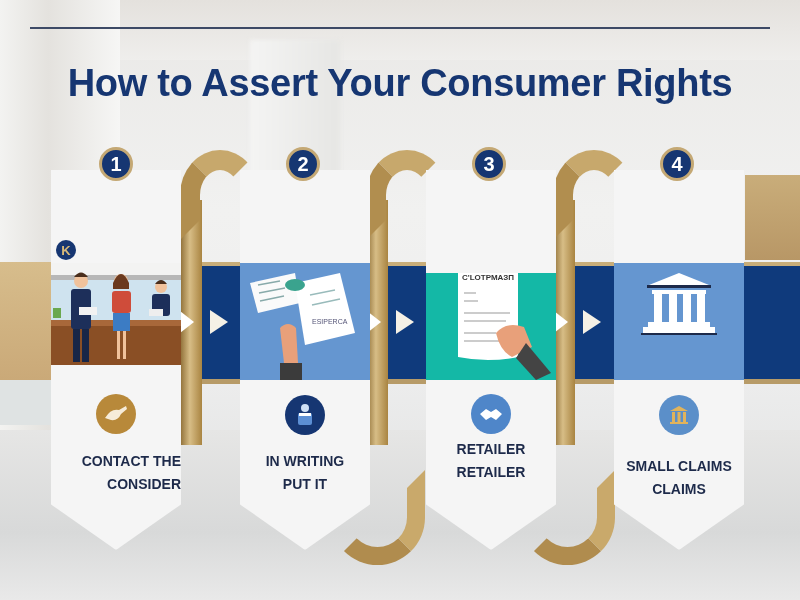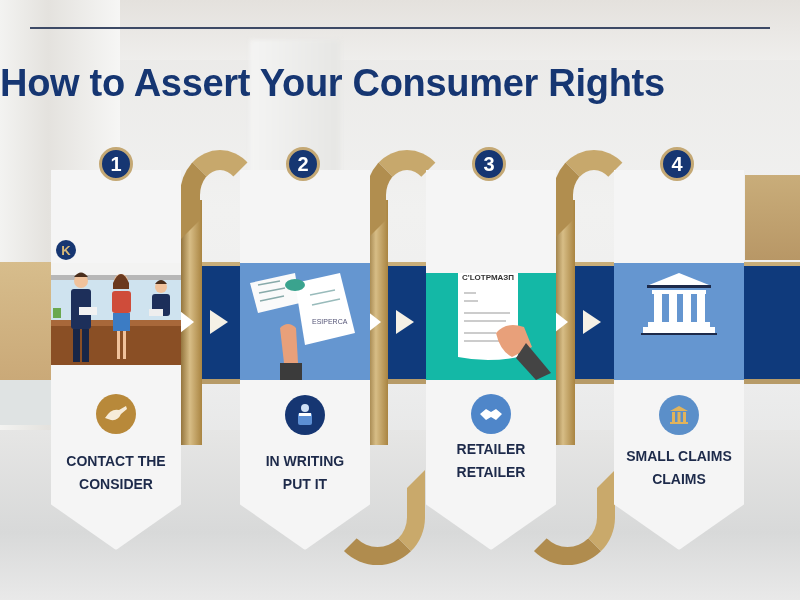--- a/index.html
+++ b/index.html
@@ -19,21 +19,21 @@
     background: linear-gradient(180deg, #e4e1dd, #efeeec); }
   .bg .floor { position: absolute; left: 0; top: 430px; width: 800px; height: 170px;
     background: linear-gradient(180deg, #e6e6e5 0%, #d8d9d9 60%, #e9e9e9 100%); }
   .bg .desk-l { position: absolute; left: 0; top: 262px; width: 52px; height: 118px;
     background: linear-gradient(180deg, #d7bd8c, #caa978); }
   .bg .desk-l2 { position: absolute; left: 0; top: 380px; width: 52px; height: 45px; background: #dfe3e3; }
   .bg .desk-r { position: absolute; left: 745px; top: 175px; width: 55px; height: 85px;
     background: linear-gradient(180deg, #c9ad7a, #b89766); }
 
   .top-rule { position: absolute; left: 30px; top: 27px; width: 740px; height: 2px; background: #3d4a66; }
-  .title { position: absolute; left: 0; top: 62px; width: 800px; text-align: left;
+  .title { position: absolute; left: 0; top: 62px; width: 800px; text-align: center;
     color: #163672; font-weight: bold; font-size: 38px; letter-spacing: -0.3px; }
   .band-seg { position: absolute; top: 0; height: 122px; background: #0f3a7c;
     border-top: 4px solid #c8ad79; border-bottom: 5px solid #b79b68; }
 
   
   .ribbon { position: absolute; width: 22px; background: linear-gradient(90deg, #8d6d35, #d7bd86 45%, #a98441); }
   .arch { position: absolute; border: 20px solid transparent; border-top-color: #c7a86c; border-left-color: #b18e4f;
     border-radius: 50% 50% 0 0; }
   .curl { position: absolute; border: 18px solid transparent; border-bottom-color: #b08c4e; border-right-color: #c9a96b; border-radius: 0 0 50% 50%; }
 
@@ -131,21 +131,21 @@
       <rect x="101" y="31" width="18" height="22" rx="3" fill="#1d2f5a"></rect>
       <rect x="98" y="46" width="14" height="7" fill="#eeeeee"></rect>
       <rect x="2" y="45" width="8" height="10" fill="#6aa84f"></rect>
     </svg>
   </div>
   <div class="cicon" style="top:224px;background:#b8893a;">
     <svg width="26" height="20" viewBox="0 0 26 20">
         <path d="M2 14 q6 -10 14 -8 l7 -4 l1 3 l-6 5 q-3 7 -10 6 z" fill="#f6ecd9"></path>
       </svg>
   </div>
-  <div class="label" style="top:280px;">
+  <div class="label" style="top:280px;text-align:right;">
     <div>CONTACT THE</div>
     <div>CONSIDER</div>
   </div>
 </div>
 
 <div class="badge" style="left:286px;top:147px;">
     <span>2</span>
   </div>
 <div class="card" style="left:240px;">
   <div class="img" style="background:#6596d0;">
@@ -226,17 +226,17 @@
   </div>
   <div class="cicon" style="top:225px;background:#5b8fc9;">
     <svg width="22" height="22" viewBox="0 0 22 22">
         <polygon points="2,7 11,2 20,7" fill="#e0b35c"></polygon>
         <rect x="4" y="8" width="3" height="10" fill="#e0b35c"></rect>
         <rect x="9.5" y="8" width="3" height="10" fill="#e0b35c"></rect>
         <rect x="15" y="8" width="3" height="10" fill="#e0b35c"></rect>
         <rect x="2" y="18" width="18" height="2" fill="#e0b35c"></rect>
       </svg>
   </div>
-  <div class="label" style="top:275px;">
+  <div class="label" style="top:285px;">
     <div>SMALL CLAIMS</div>
     <div>CLAIMS</div>
   </div>
 </div>
 
 </body></html>

